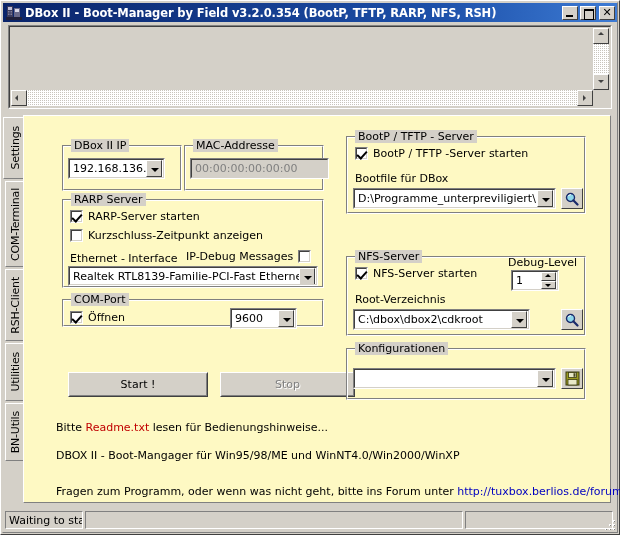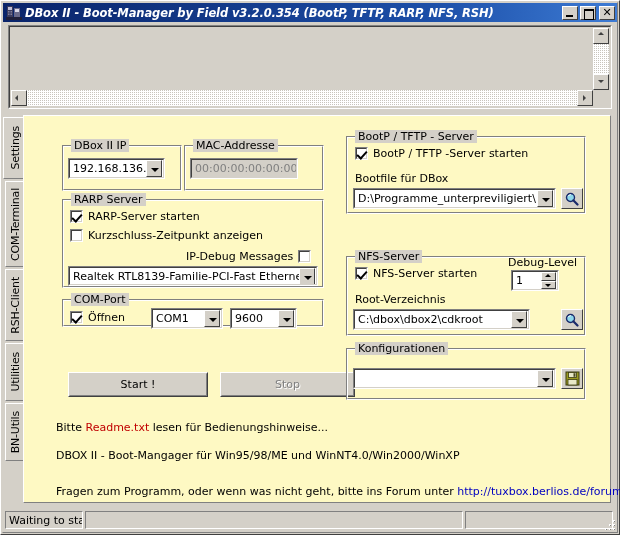--- a/index.html
+++ b/index.html
@@ -45,21 +45,20 @@
     flex: 0 0 auto;
   }
   #title-text {
     color: #fff;
     font-size: 11.5px;
     font-weight: bold;
     white-space: nowrap;
     flex: 1 1 auto;
     overflow: hidden;
     letter-spacing: -0.1px;
-    font-style: italic;
   }
   .titlebtn {
     width: 16px; height: 14px;
     background: #d4d0c8;
     border: 1px solid #fff;
     border-right-color: #404040;
     border-bottom-color: #404040;
     margin-left: 2px;
     position: relative;
     flex: 0 0 auto;
@@ -440,62 +439,57 @@
       <div class="field-in">
         <div class="field-txt">192.168.136.1</div>
         <div class="dd-btn"></div>
       </div>
     </div>
 
     <div class="grp" style="left:160px; top:29px; width:140px; height:46px;">
       <div class="grp-in"></div>
       <div class="grp-title">MAC-Addresse</div>
     </div>
-    <div class="field disabled" style="left:166px; top:42px; width:108px; height:21px;">
+    <div class="field disabled" style="left:166px; top:42px; width:139px; height:21px;">
       <div class="field-in">
         <div class="field-txt">00:00:00:00:00:00</div>
       </div>
     </div>
 
     <div class="grp" style="left:38px; top:83px; width:262px; height:89px;">
       <div class="grp-in"></div>
       <div class="grp-title">RARP Server</div>
     </div>
     <div class="cb-row" style="left:46px; top:94px;">
       <span class="cb on"></span>
       <span>RARP-Server starten</span>
     </div>
     <div class="cb-row" style="left:46px; top:113px;">
       <span class="cb"></span>
       <span>Kurzschluss-Zeitpunkt anzeigen</span>
     </div>
+    <div class="lbl" style="left:46px; top:136px;">Ethernet - Interface</div>
     <div class="cb-row" style="left:162px; top:134px;">
       <span style="margin-right:5px;">IP-Debug Messages</span>
       <span class="cb" style="margin-right:0;"></span>
     </div>
     <div class="field" style="left:44px; top:150px; width:250px; height:20px;">
       <div class="field-in">
         <div class="field-txt">Realtek RTL8139-Familie-PCI-Fast Ethernet-</div>
         <div class="dd-btn"></div>
       </div>
     </div>
 
     <div class="grp" style="left:38px; top:183px; width:262px; height:28px;">
       <div class="grp-in"></div>
       <div class="grp-title">COM-Port</div>
     </div>
     <div class="cb-row" style="left:46px; top:195px;">
       <span class="cb on"></span>
       <span>Öffnen</span>
-    </div>
-    <div class="field" style="left:127px; top:192px; width:72px; height:21px;">
-      <div class="field-in">
-        <div class="field-txt">COM1</div>
-        <div class="dd-btn"></div>
-      </div>
     </div>
     <div class="field" style="left:206px; top:192px; width:67px; height:21px;padding-left:41px;">
       <div class="field-in">
         <div class="field-txt">9600</div>
         <div class="dd-btn"></div>
       </div>
     </div>
 
     <div class="btn disabled" style="left:196px; top:256px; width:135px; height:25px;">
       <div class="btn-in"></div>

